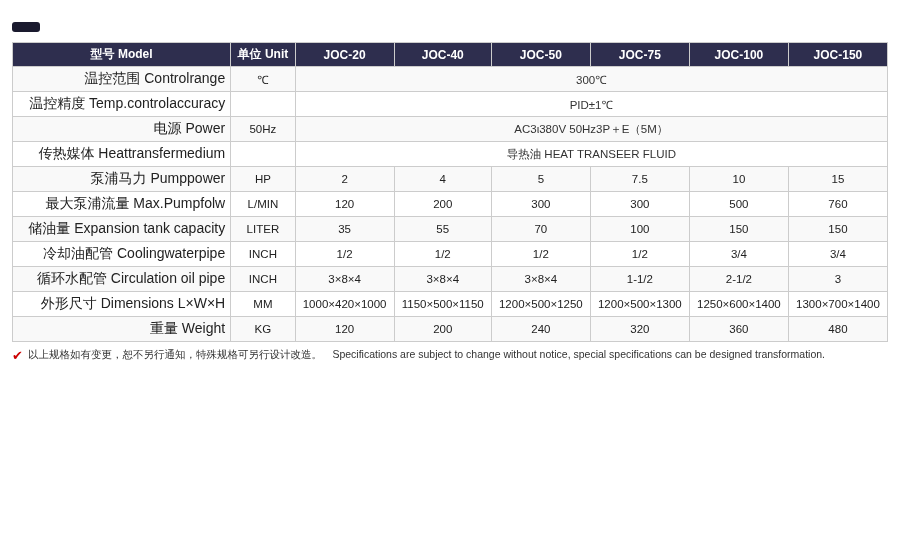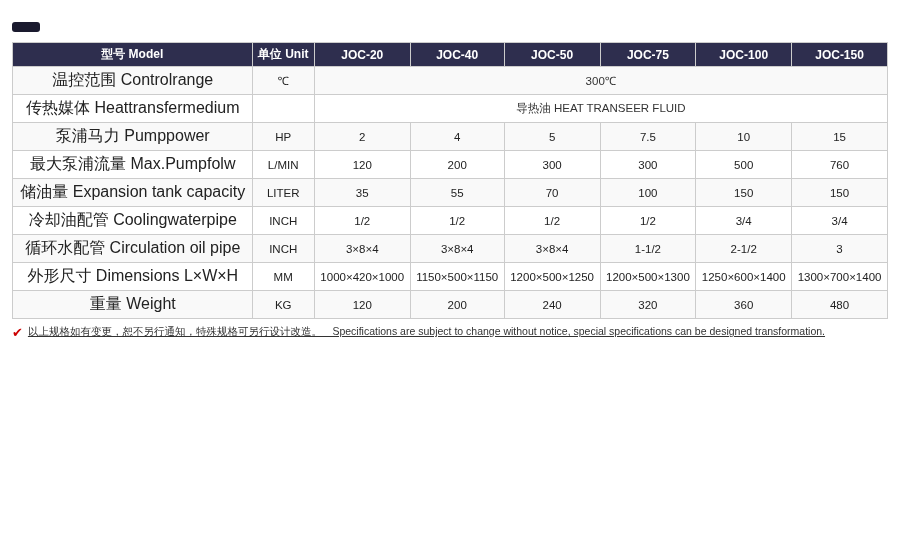--- a/index.html
+++ b/index.html
@@ -63,23 +63,23 @@
       font-weight: bold;
       font-size: 12px;
     }
     .params-table tbody tr:nth-child(odd) {
       background: #f9f9f9;
     }
     .params-table tbody tr:nth-child(even) {
       background: #ffffff;
     }
     .params-table td.left-label {
-      text-align: center;
+      text-align: right;
       padding-left: 6px;
-      font-size: 16px;
+      font-size: 14px;
       white-space: nowrap;
     }
     .params-table td.wide-span {
       color: #333;
     }
 
     
     .footer-note {
       display: flex;
       align-items: flex-start;
@@ -89,21 +89,20 @@
     }
     .footer-check {
       color: #c00;
       margin-right: 5px;
       font-size: 13px;
       line-height: 1;
       margin-top: 1px;
     }
     .footer-text {
       flex: 1;
-      text-decoration: underline;
     }
   </style>
 </head>
 <body>
 
 <div class="page-container">
 
   <div class="header">
     <div class="header-badge"></div>
     <div class="header-subtitle"></div>
@@ -122,20 +121,30 @@
         <th>JOC-150</th>
       </tr>
     </thead>
     <tbody id="table-body">
     <tr>
           <td class="left-label">温控范围 Controlrange</td>
           <td>℃</td>
           <td colspan="6" class="wide-span">300℃</td>
         </tr>
         <tr>
+          <td class="left-label">温控精度 Temp.controlaccuracy</td>
+          <td></td>
+          <td colspan="6" class="wide-span">PID±1℃</td>
+        </tr>
+        <tr>
+          <td class="left-label">电源 Power</td>
+          <td>50Hz</td>
+          <td colspan="6" class="wide-span">AC3ι380V 50Hz3P＋E（5M）</td>
+        </tr>
+        <tr>
           <td class="left-label">传热媒体 Heattransfermedium</td>
           <td></td>
           <td colspan="6" class="wide-span">导热油 HEAT TRANSEER FLUID</td>
         </tr>
         <tr>
           <td class="left-label">泵浦马力 Pumppower</td>
           <td>HP</td>
           <td>2</td>
           <td>4</td>
           <td>5</td>

